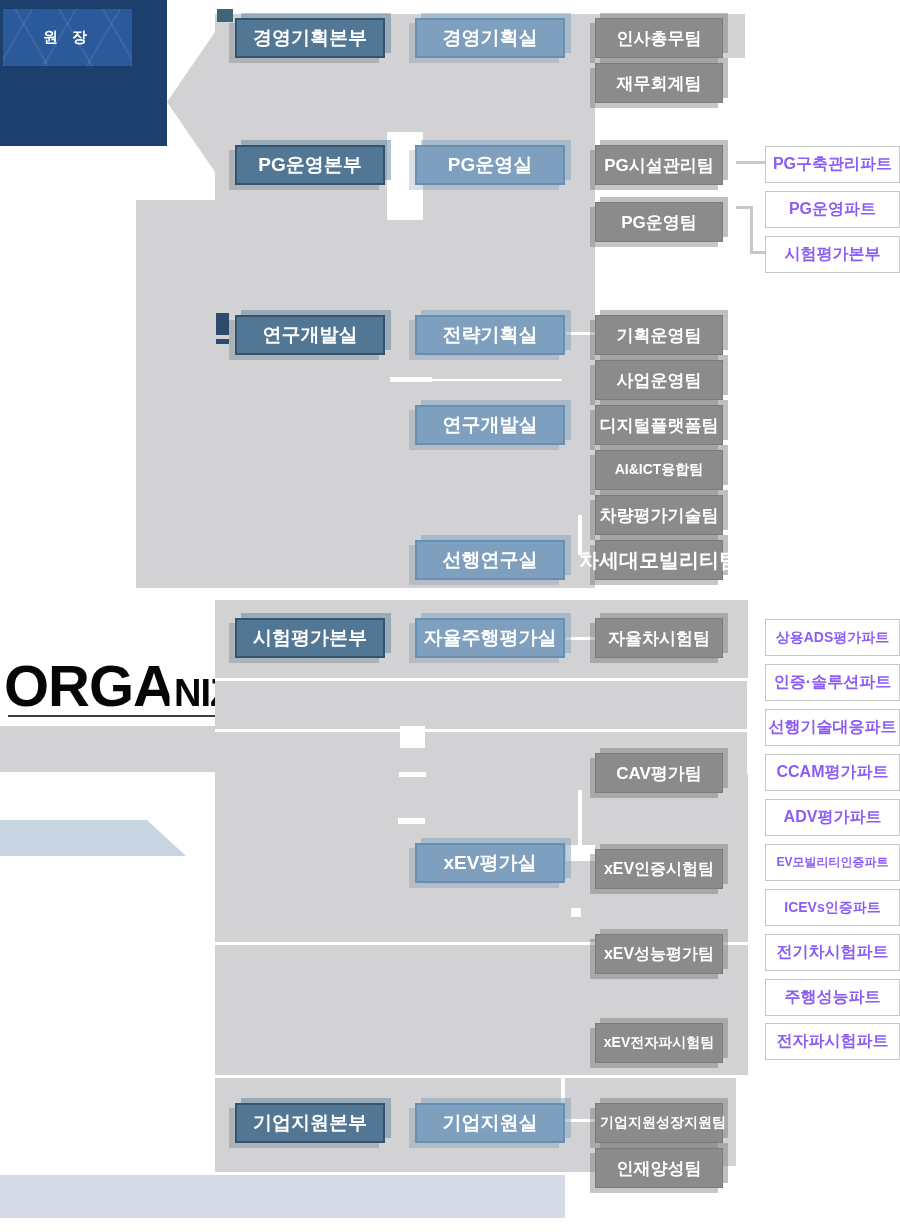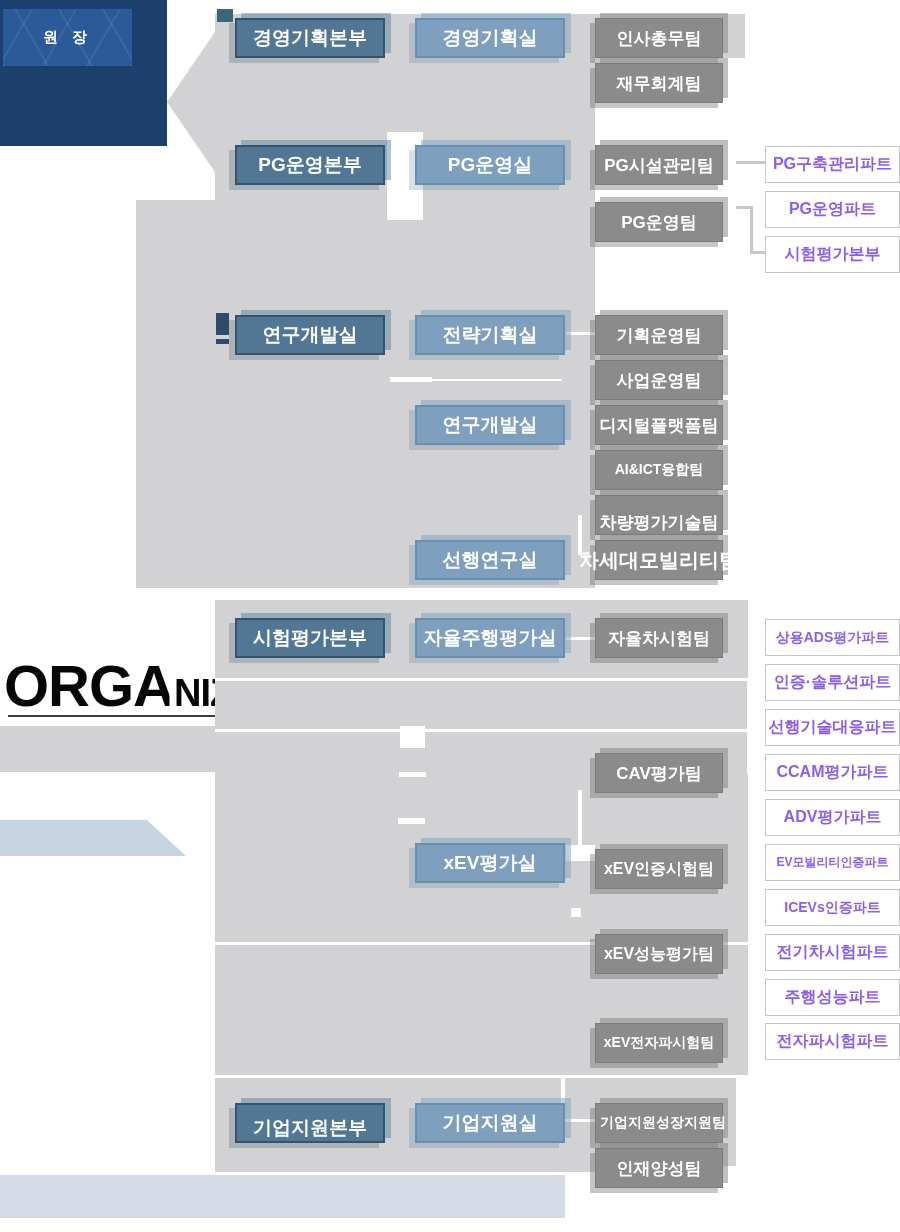--- a/index.html
+++ b/index.html
@@ -120,21 +120,21 @@
       </div>
       <div class="box division" style="left: 235px; top: 145px; font-size: 19px;">
         <span>PG운영본부</span>
       </div>
       <div class="box division" style="left: 235px; top: 315px; font-size: 19px;">
         <span>연구개발실</span>
       </div>
       <div class="box division" style="left: 235px; top: 618px; font-size: 19px;">
         <span>시험평가본부</span>
       </div>
-      <div class="box division" style="left: 235px; top: 1103px; font-size: 19px; align-items: flex-end;">
+      <div class="box division" style="left: 235px; top: 1103px; font-size: 19px;">
         <span>기업지원본부</span>
       </div>
       <div class="box office" style="left: 415px; top: 18px; font-size: 19px;">
         <span>경영기획실</span>
       </div>
       <div class="box office" style="left: 415px; top: 145px; font-size: 19px;">
         <span>PG운영실</span>
       </div>
       <div class="box office" style="left: 415px; top: 315px; font-size: 19px;">
         <span>전략기획실</span>
@@ -171,21 +171,21 @@
       </div>
       <div class="box team" style="left: 595px; top: 360px; font-size: 17px;">
         <span>사업운영팀</span>
       </div>
       <div class="box team" style="left: 595px; top: 405px; font-size: 17px;">
         <span>디지털플랫폼팀</span>
       </div>
       <div class="box team" style="left: 595px; top: 450px; font-size: 14px;">
         <span>AI&amp;ICT융합팀</span>
       </div>
-      <div class="box team" style="left: 595px; top: 495px; font-size: 17px; align-items: flex-end;">
+      <div class="box team" style="left: 595px; top: 495px; font-size: 17px;">
         <span>차량평가기술팀</span>
       </div>
       <div class="box team" style="left: 595px; top: 540px; font-size: 20px;">
         <span>차세대모빌리티팀</span>
       </div>
       <div class="box team" style="left: 595px; top: 618px; font-size: 17px;">
         <span>자율차시험팀</span>
       </div>
       <div class="box team" style="left: 595px; top: 753px; font-size: 17px;">
         <span>CAV평가팀</span>

